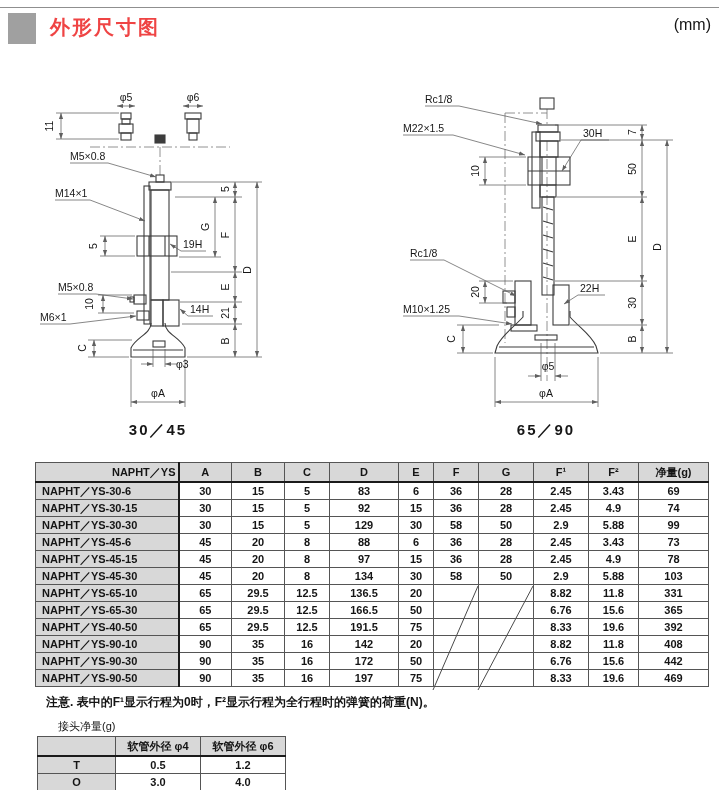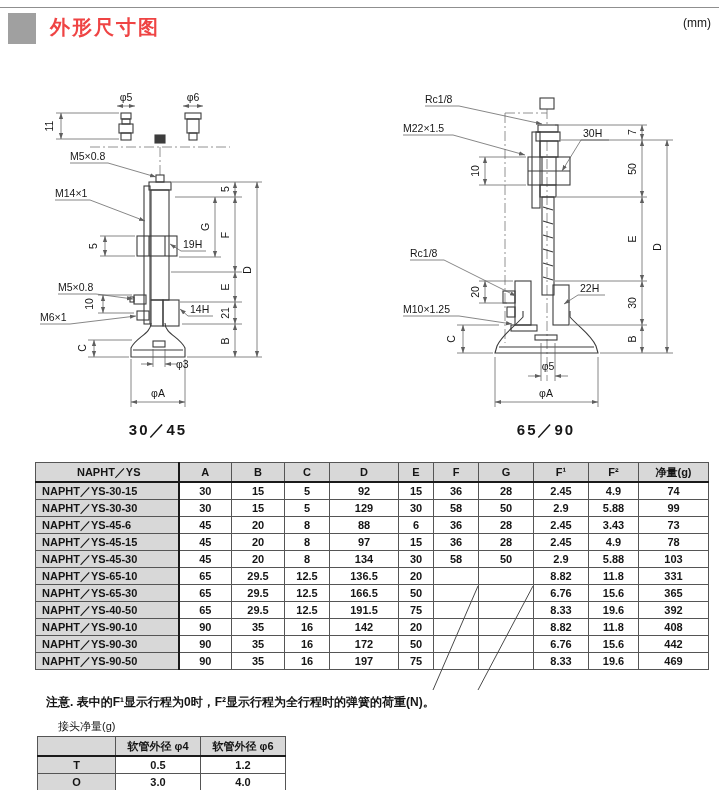--- a/index.html
+++ b/index.html
@@ -3,36 +3,36 @@
 <meta charset="utf-8">
 <style>
   html,body{margin:0;padding:0}
   body{
     width:719px;height:790px;background:#ffffff;position:relative;overflow:hidden;
     font-family:"Liberation Sans","DejaVu Sans",sans-serif;color:#151515;
   }
   .topline{position:absolute;left:0;top:7px;width:719px;height:1px;background:#8f8f8f}
   .title-square{position:absolute;left:8px;top:13px;width:28px;height:31px;background:#a0a0a0}
   .page-title{position:absolute;left:50px;top:14px;font-size:20px;font-weight:bold;letter-spacing:2px;color:#ef4444}
-  .unit{position:absolute;right:8px;top:16px;font-size:12px}
+  .unit{position:absolute;right:8px;top:16px;font-size:16px}
 
   svg.drawing{position:absolute;overflow:visible}
   svg .part{fill:none;stroke:#3c3c3c;stroke-width:1.1}
   svg .part .fillDark{fill:#3c3c3c;stroke:#3c3c3c}
   svg .dim{fill:none;stroke:#5f5f5f;stroke-width:0.75}
   svg .cl{fill:none;stroke:#777777;stroke-width:0.8;stroke-dasharray:10 3 2 3}
   svg text{fill:#161616;font-size:10.5px;font-family:"Liberation Sans","DejaVu Sans",sans-serif}
   svg text.cap{font-size:15px;font-weight:bold;letter-spacing:2px}
 
   table.spec{position:absolute;border-collapse:collapse;table-layout:fixed;font-size:11px;font-weight:bold;background:#fff}
   table.spec th,table.spec td{border:1px solid #555;padding:0 2px;text-align:center;overflow:hidden;white-space:nowrap}
   table.spec th{background:#d8d8d8;border-bottom:2px solid #1a1a1a;height:18px}
   table.spec td{height:16px}
   #main-table{left:35px;top:462px;width:673px;border:1px solid #3a3a3a}
-  #main-table th:first-child{text-align:center;padding-left:6px}
+  #main-table th:first-child{text-align:right;padding-left:6px}
   #main-table td:first-child{background:#d8d8d8;text-align:left;padding-left:6px;border-right:2px solid #1a1a1a}
   #main-table th:first-child{border-right:2px solid #1a1a1a}
   .note{position:absolute;left:46px;top:694px;font-size:12px;font-weight:bold;color:#141414}
   .joint-title{position:absolute;left:58px;top:719px;font-size:11px;font-weight:normal}
   #joint-table{left:37px;top:736px;width:248px;border:1px solid #3a3a3a}
   #joint-table td:first-child{background:#d8d8d8}
   #fg-overlay{position:absolute;left:35px;top:462px;width:673px;height:232px;pointer-events:none}
 </style>
 </head>
 <body>
@@ -283,20 +283,33 @@
         <th>E</th>
         <th>F</th>
         <th>G</th>
         <th>F¹</th>
         <th>F²</th>
         <th>净量(g)</th>
       </tr>
     </thead>
     <tbody>
       <tr>
+        <td>NAPHT／YS-30-6</td>
+        <td>30</td>
+        <td>15</td>
+        <td>5</td>
+        <td>83</td>
+        <td>6</td>
+        <td>36</td>
+        <td>28</td>
+        <td>2.45</td>
+        <td>3.43</td>
+        <td>69</td>
+      </tr>
+      <tr>
         <td>NAPHT／YS-30-15</td>
         <td>30</td>
         <td>15</td>
         <td>5</td>
         <td>92</td>
         <td>15</td>
         <td>36</td>
         <td>28</td>
         <td>2.45</td>
         <td>4.9</td>

